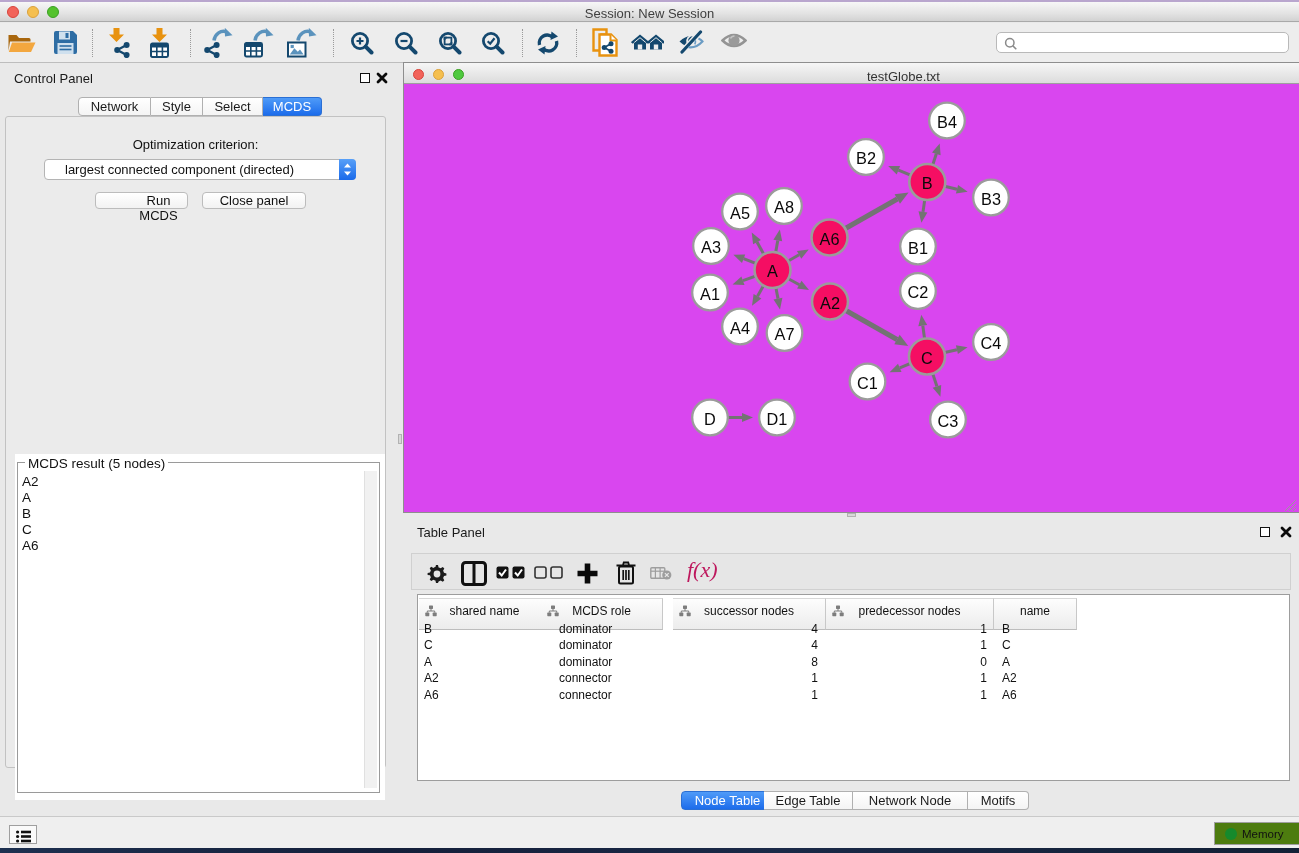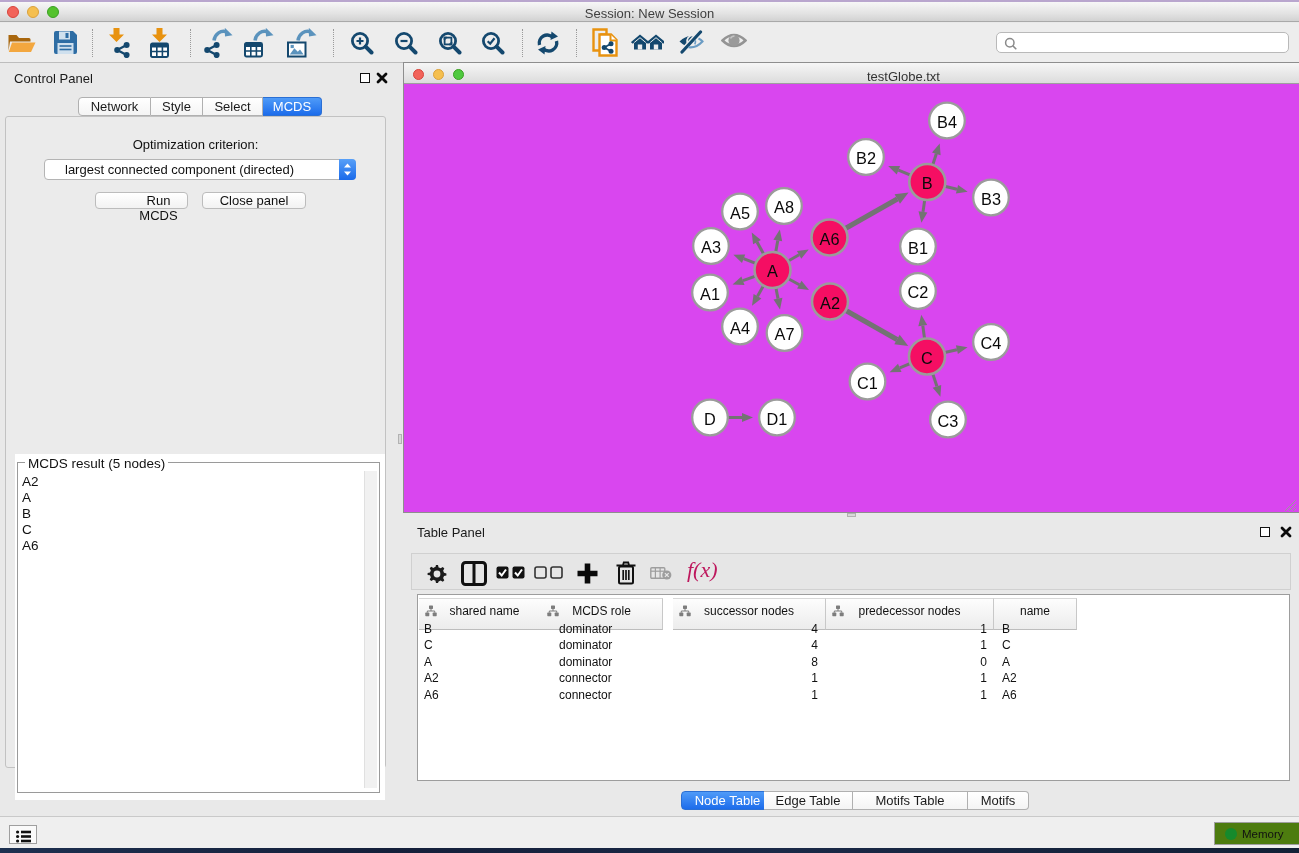--- a/index.html
+++ b/index.html
@@ -422,21 +422,21 @@
     </div>
   <div class="td" style="left:6px; top:25.5px; width:120px; line-height:16.6px;">B<br>C<br>A<br>A2<br>A6</div>
   <div class="td" style="left:141px; top:25.5px; width:120px; line-height:16.6px;">dominator<br>dominator<br>dominator<br>connector<br>connector</div>
   <div class="td" style="left:300px; top:25.5px; width:100px; line-height:16.6px; text-align:right;">4<br>4<br>8<br>1<br>1</div>
   <div class="td" style="left:469px; top:25.5px; width:100px; line-height:16.6px; text-align:right;">1<br>1<br>0<br>1<br>1</div>
   <div class="td" style="left:584px; top:25.5px; width:70px; line-height:16.6px;">B<br>C<br>A<br>A2<br>A6</div>
 </div>
 <div class="abs tabs btabs" style="left:671px; top:791px; width:358px;">
   <div class="tab sel first" style="left:0; width:93px;margin-left:10px;">Node Table</div>
   <div class="tab" style="left:93px; width:89px;">Edge Table</div>
-  <div class="tab" style="left:182px; width:115px;">Motifs Table</div>
+  <div class="tab" style="left:182px; width:115px;">Network Node</div>
   <div class="tab last" style="left:297px; width:61px;">Motifs</div>
 </div>
 
 <div class="abs" id="statusbar">
   <div class="abs" style="left:9px; top:8px; width:28px; height:19px; background:#fafafa; border:1px solid #9f9f9f;">
     <svg class="abs" style="left:6px; top:3.5px;" width="15" height="13" viewBox="0 0 15 13">
       <circle cx="1.6" cy="2" r="1.6" fill="#111"></circle>
         <circle cx="1.6" cy="6.5" r="1.6" fill="#111"></circle>
         <circle cx="1.6" cy="11" r="1.6" fill="#111"></circle>
       <line x1="5" y1="2" x2="15" y2="2" stroke="#111" stroke-width="2.6"></line>

